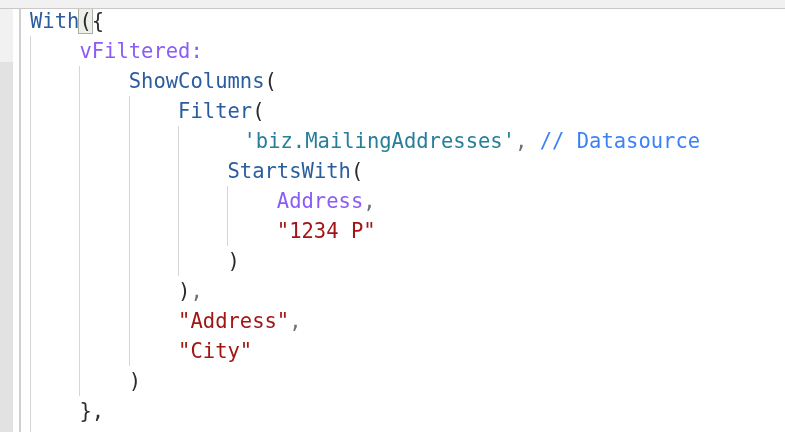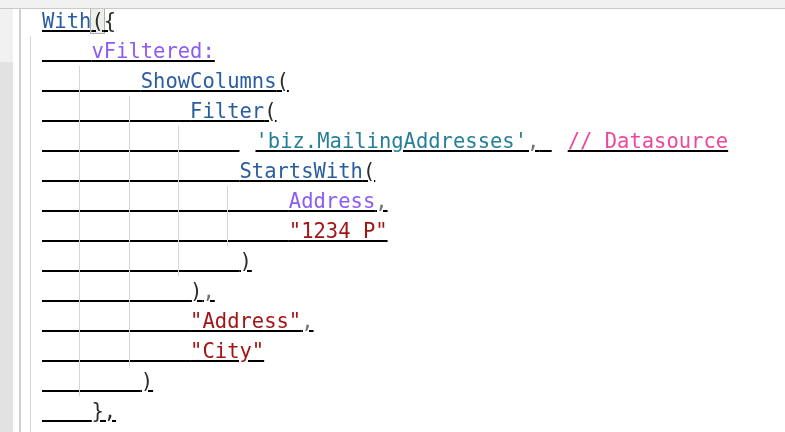--- a/index.html
+++ b/index.html
@@ -23,41 +23,41 @@
   }
   .v-border {
     position: absolute; left: 19px; top: 9px; width: 2px; height: 423px;
     background: #cfcfcf; z-index: 2;
   }
   .editor {
     position: absolute; left: 21px; top: 0; width: 764px; height: 432px;
     background: #ffffff; cursor: text;
   }
   .code {
-    position: absolute; left: 0; top: 6px; padding-left: 21px; white-space: pre; text-decoration: underline;
+    position: absolute; left: 0; top: 6px; padding-left: 9px; white-space: pre;
   }
   .line { height: 30px; line-height: 30px; white-space: pre; }
   .guide {
     position: absolute; width: 1px; background: #d6d6d6; z-index: 1;
   }
   
   .tok-fn      { color: #2a5da0; }
   .tok-plain   { color: #2b2b2b; }
   .tok-punct   { color: #2b2b2b; }
   .tok-comma   { color: #707070; }
   .tok-entity  { color: #267f99; }
   .tok-comment { color: #008000; }
   .tok-string  { color: #a31515; }
   .tok-ws      { color: #2b2b2b; }
   .bracket-match {
     background: #edf0ea;
     box-shadow: 0 0 0 1px #a9b0a4;
   }
 </style>
-<style>.tok-fn{color:#2a5da0;}.tok-plain{color:#8b5cf6;}.tok-punct{color:#2b2b2b;}.tok-comma{color:#707070;}.tok-entity{color:#267f99;margin-left:16px;}.tok-comment{color:#ec4899;margin-left:16px;}.tok-string{color:#a31515;}.tok-ws{color:#2b2b2b;}.bracket-match{background:#edf0ea;box-shadow:0 0 0 1px #a9b0a4;}</style></head>
+<style>.tok-fn{color:#2a5da0;}.tok-plain{color:#8b5cf6;}.tok-punct{color:#2b2b2b;}.tok-comma{color:#707070;}.tok-entity{color:#267f99;margin-left:16px;}.tok-comment{color:#3b82f6;}.tok-string{color:#a31515;}.tok-ws{color:#2b2b2b;}.bracket-match{background:#edf0ea;box-shadow:0 0 0 1px #a9b0a4;}</style></head>
 <body>
 
 <div class="topbar"></div>
 
 <div class="rail">
   <div class="rail-thumb"></div>
 </div>
 
 <div class="v-border"></div>
 

